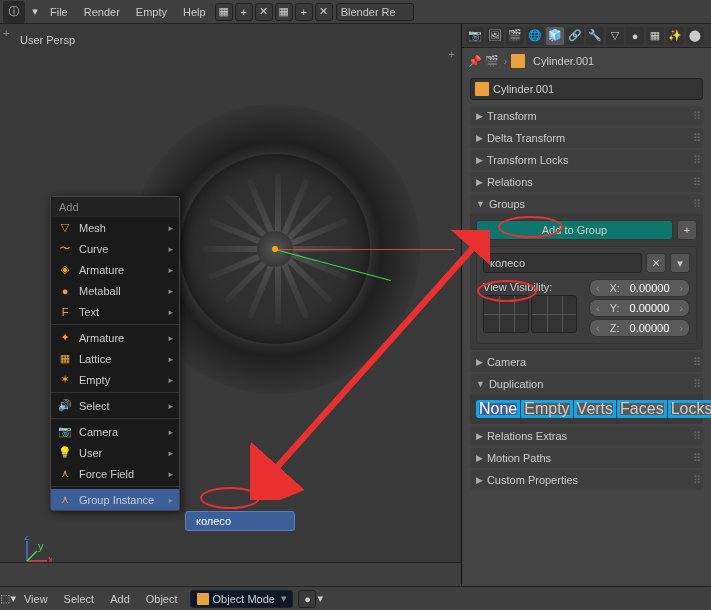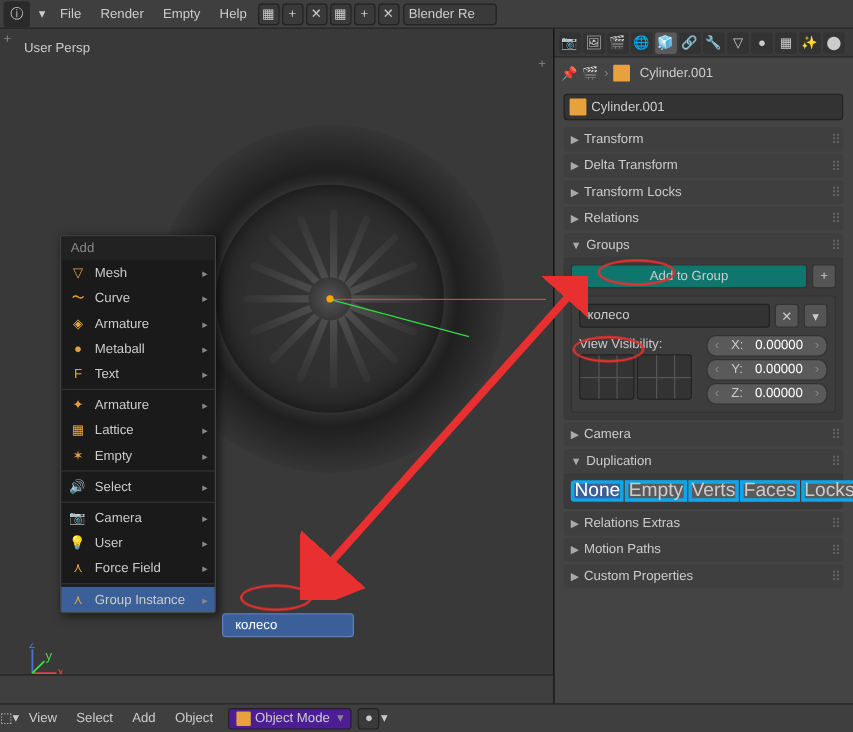--- a/index.html
+++ b/index.html
@@ -30,21 +30,21 @@
 .add-item.hl{background:#3b5f99}
 .add-icon{width:16px;height:16px;margin-right:6px;display:flex;align-items:center;justify-content:center;color:#e8a23d}
 .add-arrow{position:absolute;right:6px;color:#888;font-size:9px}
 .add-sep{height:1px;background:#333;margin:2px 0}
 .submenu{position:absolute;top:487px;left:185px;width:110px;background:#3b5f99;border:1px solid #5a7fb9;border-radius:3px;padding:3px 10px;z-index:10;color:#fff}
 .obj-label{position:absolute;bottom:2px;left:70px;color:#ddd}
 .axis-widget{position:absolute;bottom:20px;left:22px;width:30px;height:30px}
 .vp-footer{position:absolute;bottom:0;left:0;right:0;height:24px;background:#3f3f3f;border-top:1px solid #222}
 .bottombar{height:24px;background:#3f3f3f;display:flex;align-items:center;border-top:1px solid #222}
 .bb-item{padding:0 8px}
-.mode-btn{height:18px;background:#4c1d95;border:1px solid #222;border-radius:3px;display:flex;align-items:center;padding:0 6px;margin:0 4px}
+.mode-btn{height:18px;background:#0f172a;border:1px solid #222;border-radius:3px;display:flex;align-items:center;padding:0 6px;margin:0 4px}
 .props{flex:1;background:#444;overflow:hidden;display:flex;flex-direction:column}
 .props-header{height:24px;background:#3a3a3a;display:flex;align-items:center;padding:0 4px;gap:2px;border-bottom:1px solid #222}
 .tab-ic{width:18px;height:18px;background:#333;border-radius:2px;display:flex;align-items:center;justify-content:center}
 .tab-ic.active{background:#5a5a5a}
 .breadcrumb{display:flex;align-items:center;padding:6px;gap:4px;background:#444}
 .pin{color:#aaa}
 .cube-ic{width:14px;height:14px;background:#e8a23d;margin-right:4px;display:inline-block;border-radius:1px}
 .props-body{padding:4px 8px;overflow-y:auto;flex:1}
 .name-field{height:22px;background:#333;border:1px solid #222;border-radius:3px;display:flex;align-items:center;padding:0 4px;margin-bottom:6px}
 .panel{margin-bottom:2px}

